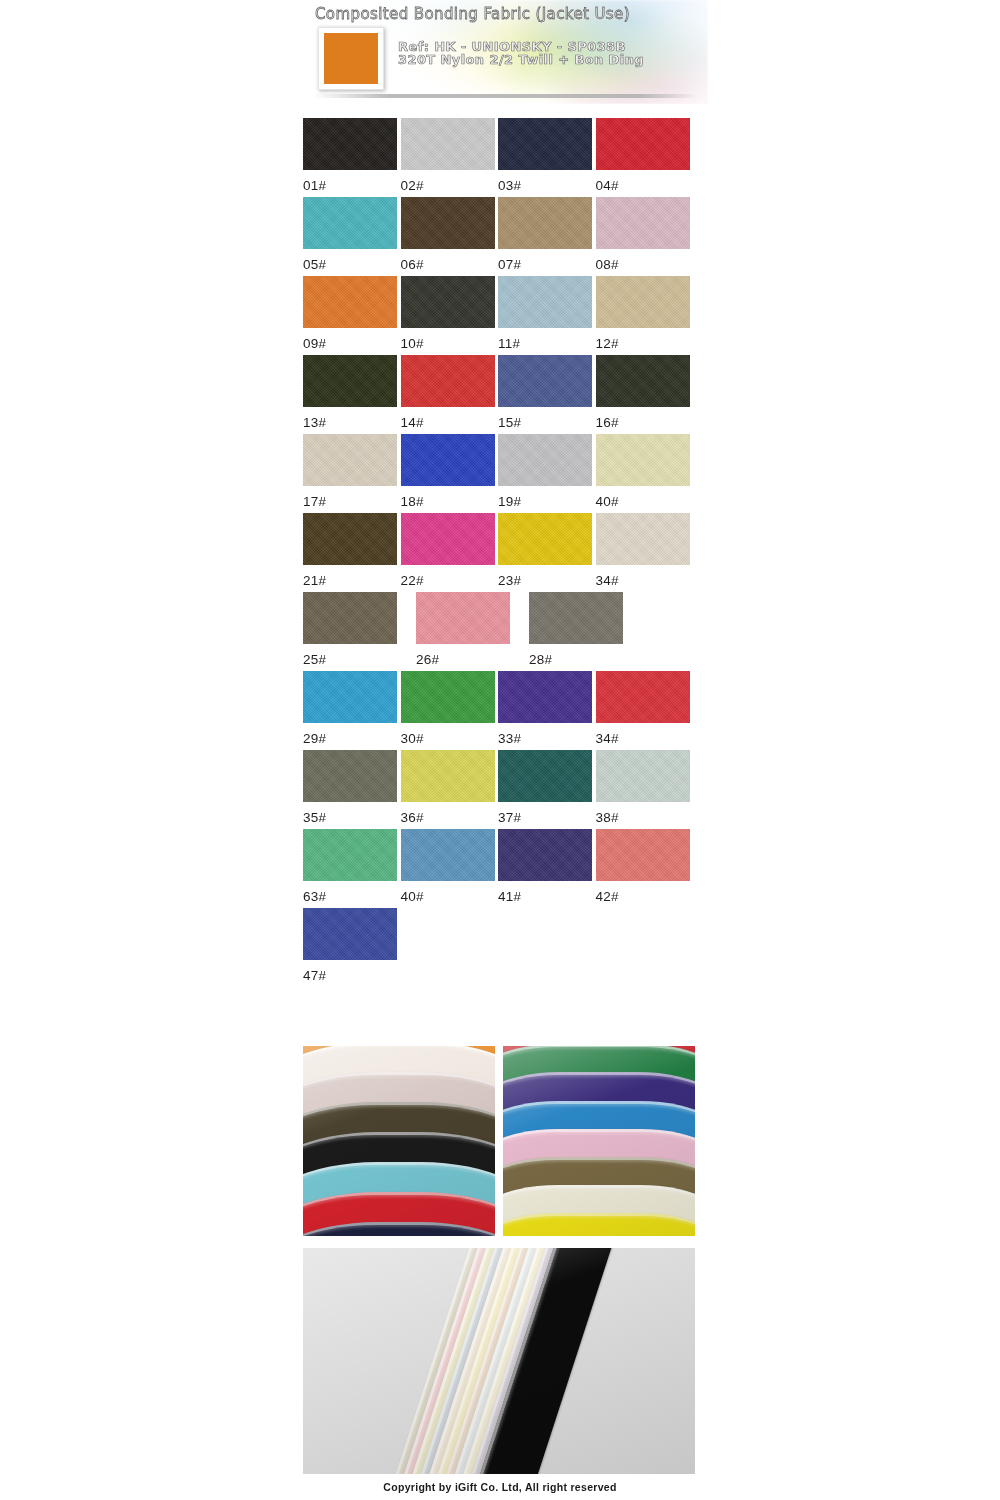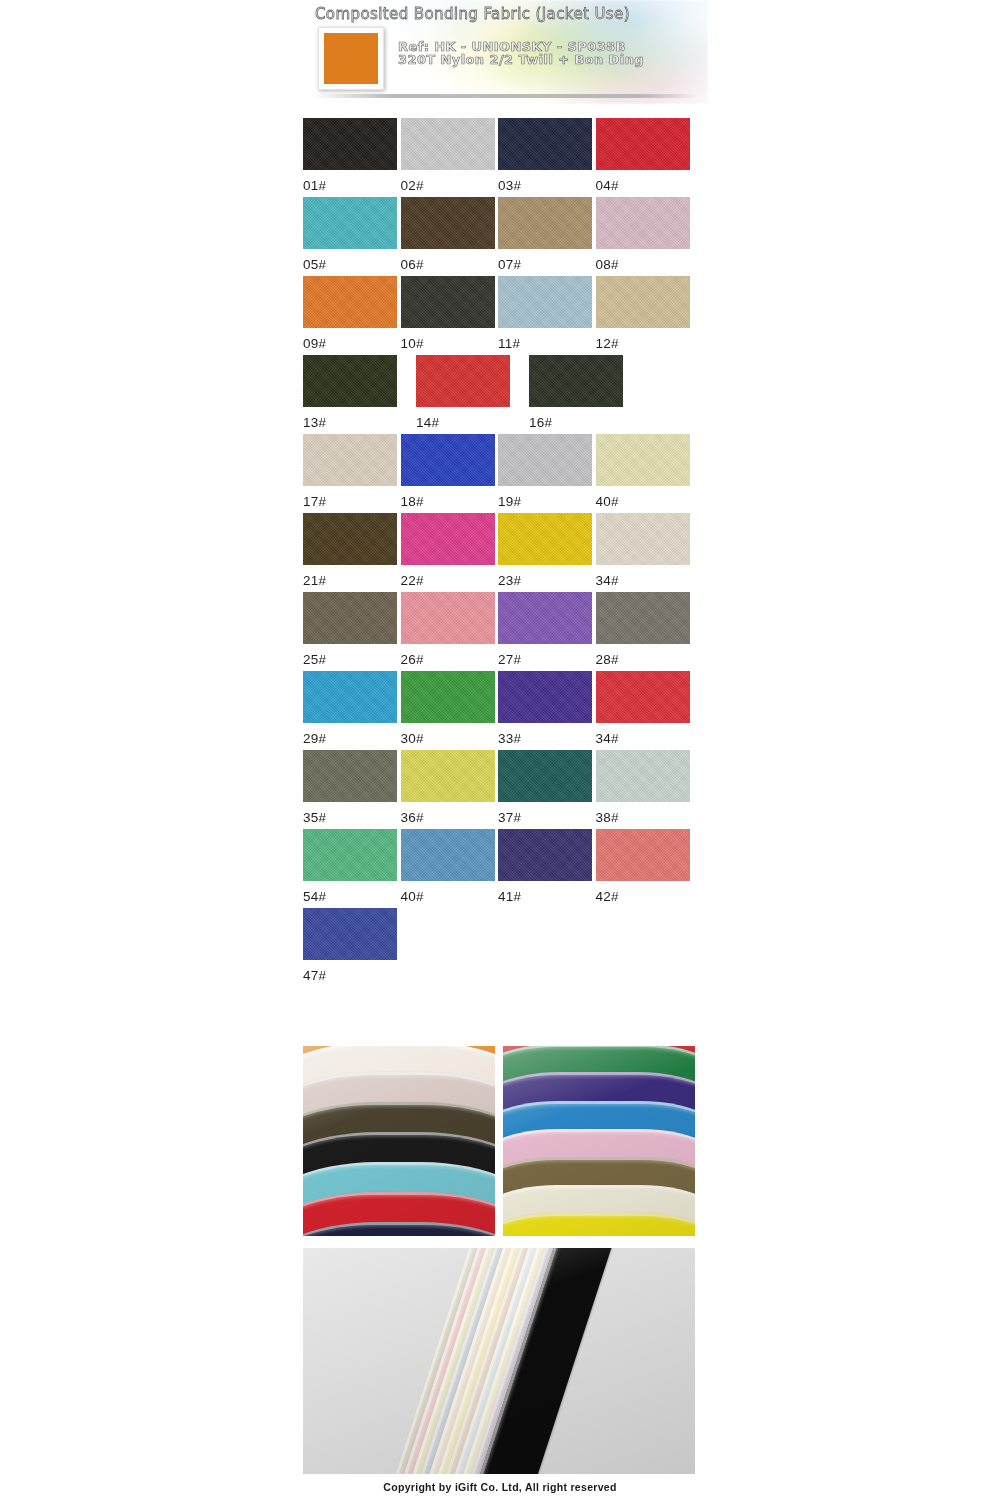--- a/index.html
+++ b/index.html
@@ -275,20 +275,26 @@
         </div>
         <div class="swatch-label">13#</div>
       </div>
       <div class="swatch-cell">
         <div class="swatch-chip" style="background: rgb(212, 50, 49);">
           <div class="swatch-texture"></div>
         </div>
         <div class="swatch-label">14#</div>
       </div>
       <div class="swatch-cell">
+        <div class="swatch-chip" style="background: rgb(75, 90, 146);">
+          <div class="swatch-texture"></div>
+        </div>
+        <div class="swatch-label">15#</div>
+      </div>
+      <div class="swatch-cell">
         <div class="swatch-chip" style="background: rgb(45, 49, 36);">
           <div class="swatch-texture"></div>
         </div>
         <div class="swatch-label">16#</div>
       </div>
     </div>
     <div class="swatch-row">
       <div class="swatch-cell">
         <div class="swatch-chip" style="background: rgb(217, 207, 190);">
           <div class="swatch-texture"></div>
@@ -347,26 +353,20 @@
         </div>
         <div class="swatch-label">25#</div>
       </div>
       <div class="swatch-cell">
         <div class="swatch-chip" style="background: rgb(233, 147, 157);">
           <div class="swatch-texture"></div>
         </div>
         <div class="swatch-label">26#</div>
       </div>
       <div class="swatch-cell">
-        <div class="swatch-chip" style="background: rgb(130, 88, 180);">
-          <div class="swatch-texture"></div>
-        </div>
-        <div class="swatch-label">27#</div>
-      </div>
-      <div class="swatch-cell">
         <div class="swatch-chip" style="background: rgb(120, 115, 105);">
           <div class="swatch-texture"></div>
         </div>
         <div class="swatch-label">28#</div>
       </div>
     </div>
     <div class="swatch-row">
       <div class="swatch-cell">
         <div class="swatch-chip" style="background: rgb(47, 160, 207);">
           <div class="swatch-texture"></div>
@@ -416,21 +416,21 @@
           <div class="swatch-texture"></div>
         </div>
         <div class="swatch-label">38#</div>
       </div>
     </div>
     <div class="swatch-row">
       <div class="swatch-cell">
         <div class="swatch-chip" style="background: rgb(86, 181, 129);">
           <div class="swatch-texture"></div>
         </div>
-        <div class="swatch-label">54#</div>
+        <div class="swatch-label">63#</div>
       </div>
       <div class="swatch-cell">
         <div class="swatch-chip" style="background: rgb(93, 149, 189);">
           <div class="swatch-texture"></div>
         </div>
         <div class="swatch-label">40#</div>
       </div>
       <div class="swatch-cell">
         <div class="swatch-chip" style="background: rgb(58, 51, 110);">
           <div class="swatch-texture"></div>

